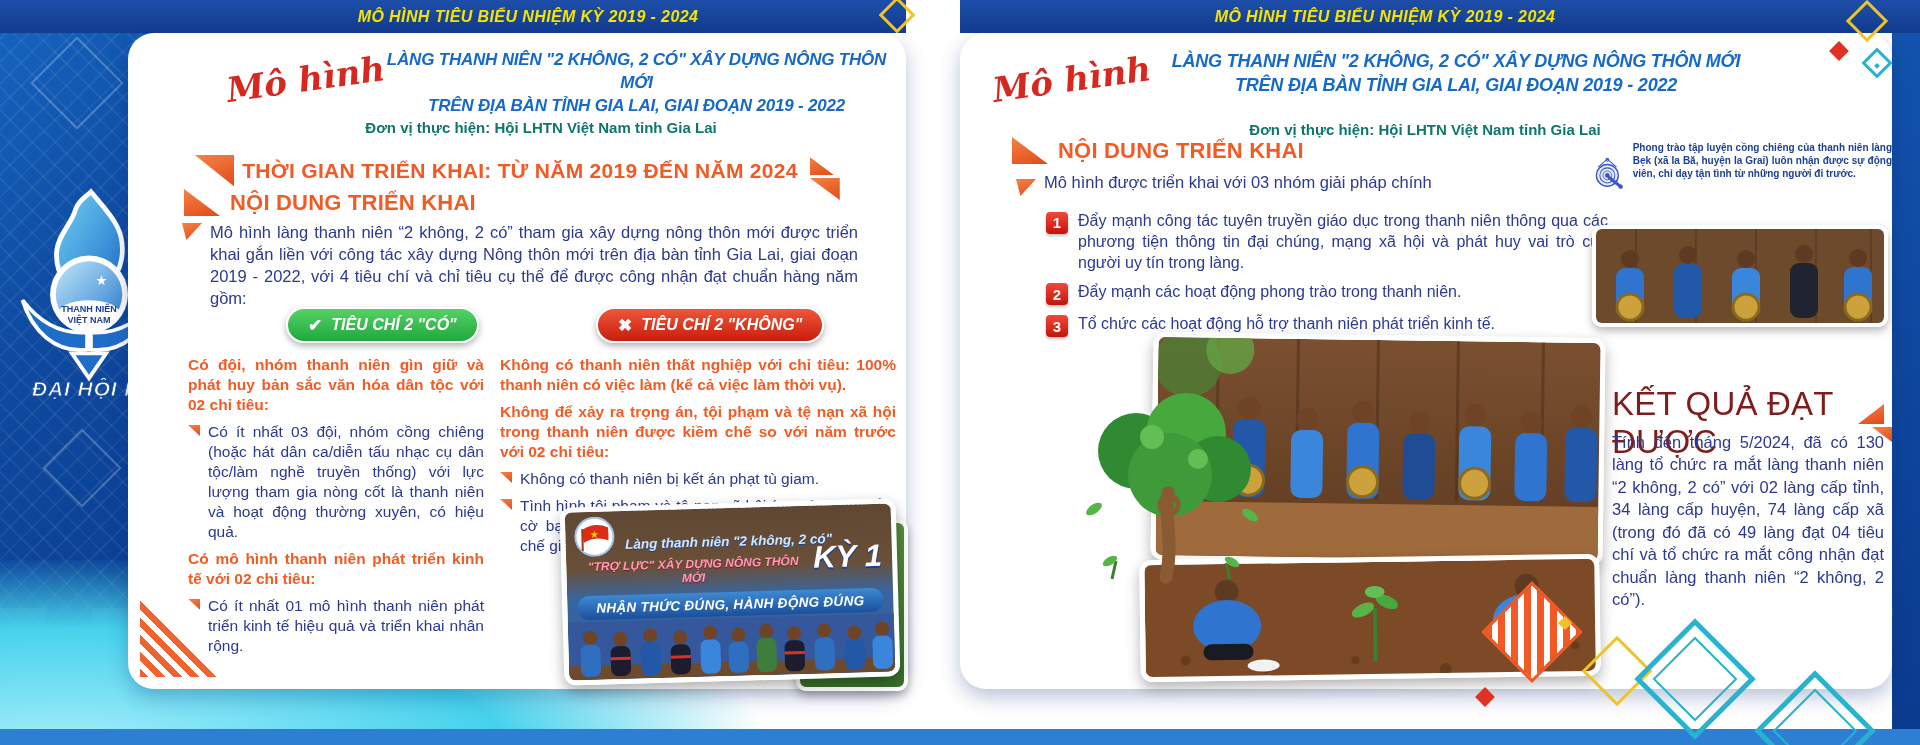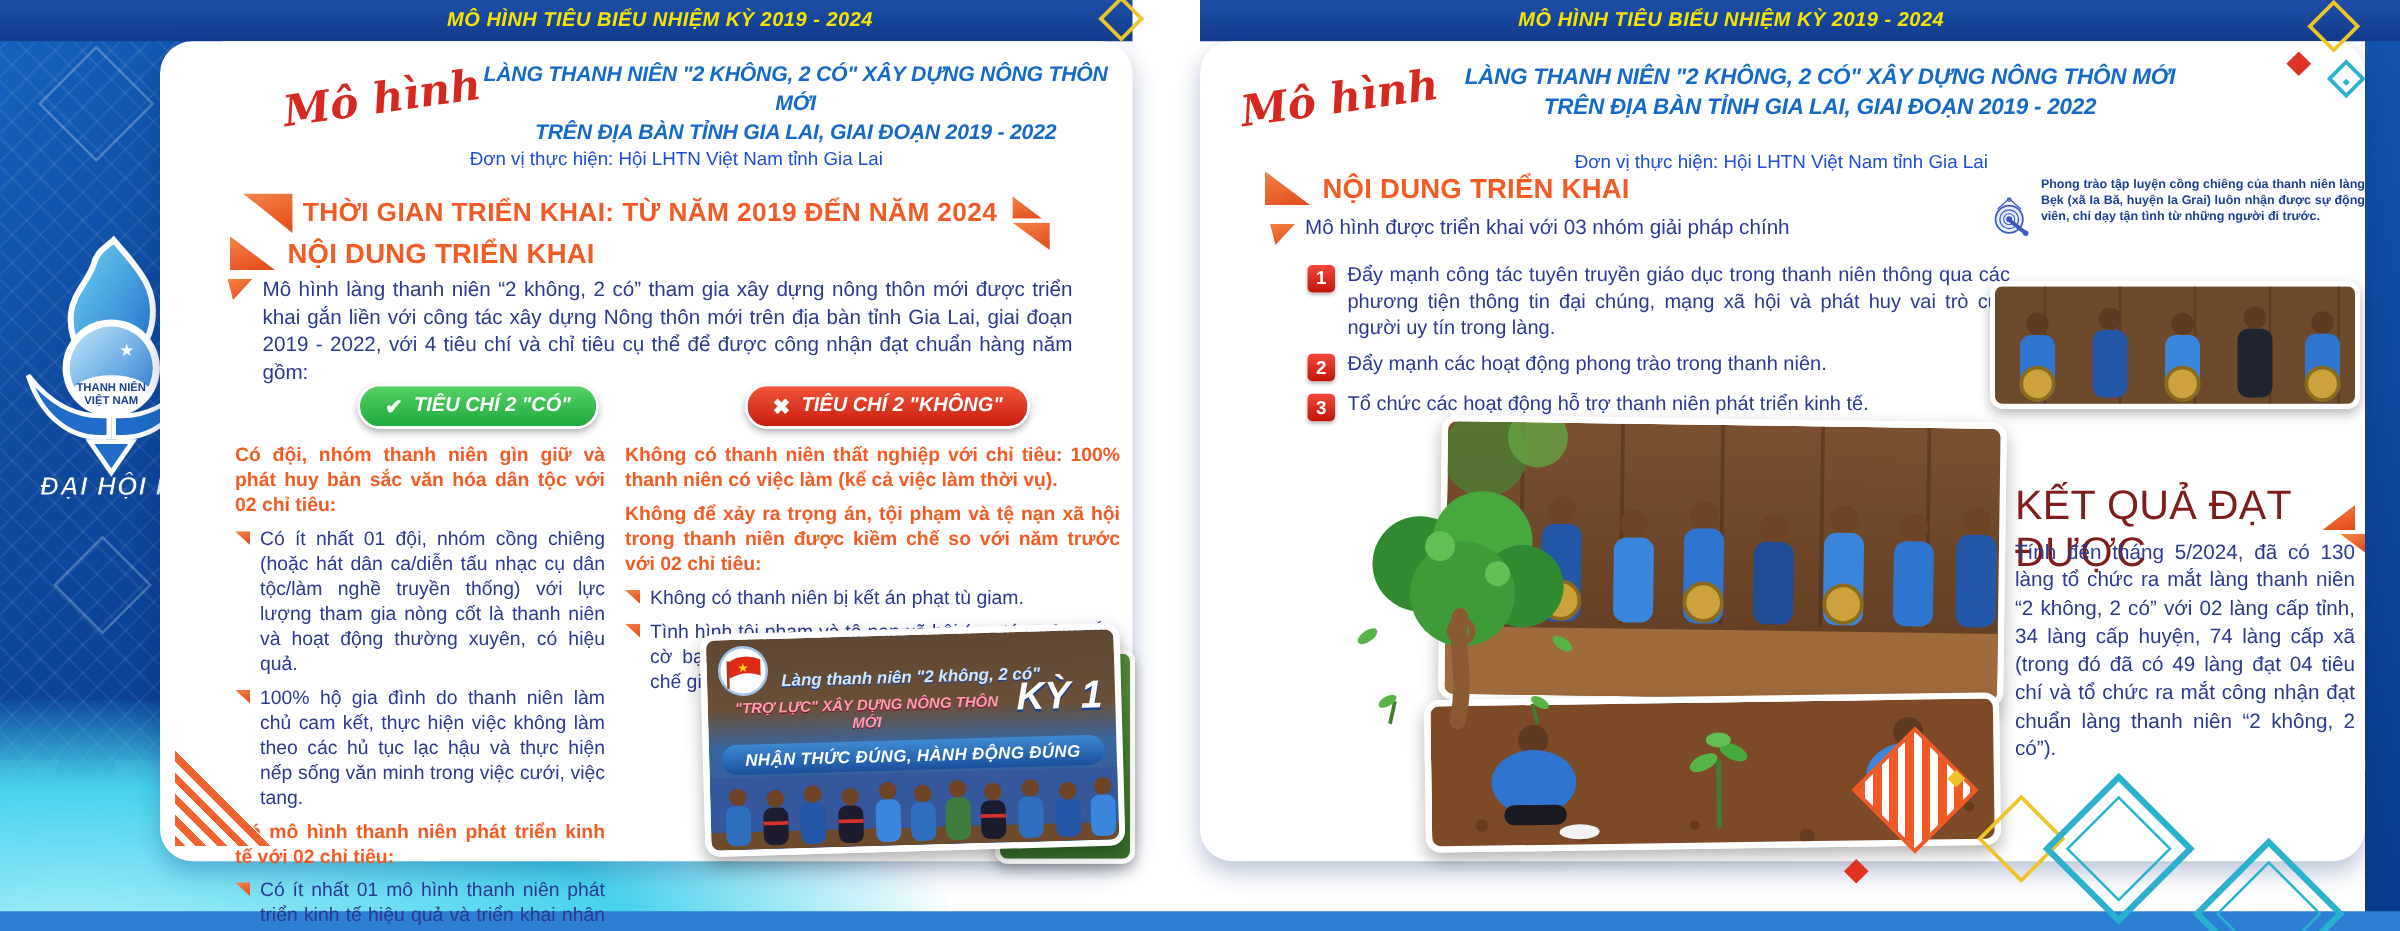--- a/index.html
+++ b/index.html
@@ -37,21 +37,21 @@
   .card { top:33px; height:656px; background:#ffffff; z-index:3;
     border-radius:26px; box-shadow:0 8px 20px rgba(3,40,110,.28); }
   .card-left  { left:128px;  width:778px; }
   .card-right { left:960px;  width:932px; }
 
   
   .script-label { position:absolute; color:#d6281e; font-family:"DejaVu Serif", serif; font-style:italic;
     font-weight:bold; font-size:34px; transform:rotate(-8deg); }
   .title-lines { position:absolute; text-align:center; color:#1569c8; font-weight:800; font-style:italic;
     letter-spacing:-.2px; line-height:1.35; }
-  .implementer { position:absolute; left:0; right:12px; text-align:center; color:#1d4ed8; font-weight:normal; font-size:15px; }
+  .implementer { position:absolute; left:0; right:12px; text-align:center; color:#0f766e; font-weight:bold; font-size:15px; }
   .card-left  .script-label { left:98px;  top:26px; }
   .card-left  .title-lines  { left:256px; top:16px; width:505px; font-size:17px; }
   .card-left  .implementer  { top:86px; padding-left:60px; }
   .card-right .script-label { left:32px;  top:26px; }
   .card-right .title-lines  { left:196px; top:16px; width:600px; font-size:18px; }
   .card-right .implementer  { top:88px; padding-left:10px; }
 
   
   .ribbon { position:absolute; left:0; right:0; top:116px; display:flex; align-items:center; justify-content:center; gap:8px; }
   .rt { background:linear-gradient(160deg,#f58345,#e2491a); display:inline-block; }
@@ -244,22 +244,21 @@
       <span class="glyph">✔</span>
       <span>TIÊU CHÍ 2 "CÓ"</span>
     </div>
     <div class="pill pill-khong">
       <span class="glyph">✖</span>
       <span>TIÊU CHÍ 2 "KHÔNG"</span>
     </div>
 
     <div class="col col-co">
       <div class="hd">Có đội, nhóm thanh niên gìn giữ và phát huy bản sắc văn hóa dân tộc với 02 chỉ tiêu:</div>
-      <div class="bl"><span class="m"></span><span>Có ít nhất 01 đội, nhóm cồng chiêng (hoặc hát dân ca/diễn tấu nhạc cụ dân tộc/làm nghề truyền thống) với lực lượng tham gia nòng cốt là thanh niên và hoạt động thường xuyên, có hiệu quả.</span></div>
-      <div class="bl"><span class="m"></span><span>100% hộ gia đình do thanh niên làm chủ cam kết, thực hiện việc không làm theo các hủ tục lạc hậu và thực hiện nếp sống văn minh trong việc cưới, việc tang.</span></div>
+      <div class="bl"><span class="m"></span><span>Có ít nhất 03 đội, nhóm cồng chiêng (hoặc hát dân ca/diễn tấu nhạc cụ dân tộc/làm nghề truyền thống) với lực lượng tham gia nòng cốt là thanh niên và hoạt động thường xuyên, có hiệu quả.</span></div>
       <div class="hd">Có mô hình thanh niên phát triển kinh tế với 02 chỉ tiêu:</div>
       <div class="bl"><span class="m"></span><span>Có ít nhất 01 mô hình thanh niên phát triển kinh tế hiệu quả và triển khai nhân rộng.</span></div>
 
     </div>
 
     <div class="col col-khong">
       <div class="hd">Không có thanh niên thất nghiệp với chỉ tiêu: 100% thanh niên có việc làm (kể cả việc làm thời vụ).</div>
       <div class="hd">Không để xảy ra trọng án, tội phạm và tệ nạn xã hội trong thanh niên được kiềm chế so với năm trước với 02 chỉ tiêu:</div>
       <div class="bl"><span class="m"></span><span>Không có thanh niên bị kết án phạt tù giam.</span></div>
       <div class="bl"><span class="m"></span><span>Tình hình tội phạm và tệ nạn xã hội (ma túy, trộm cắp, cờ bạc, người nghiện) trong thanh niên được kiềm chế giảm so với năm trước.</span></div>

